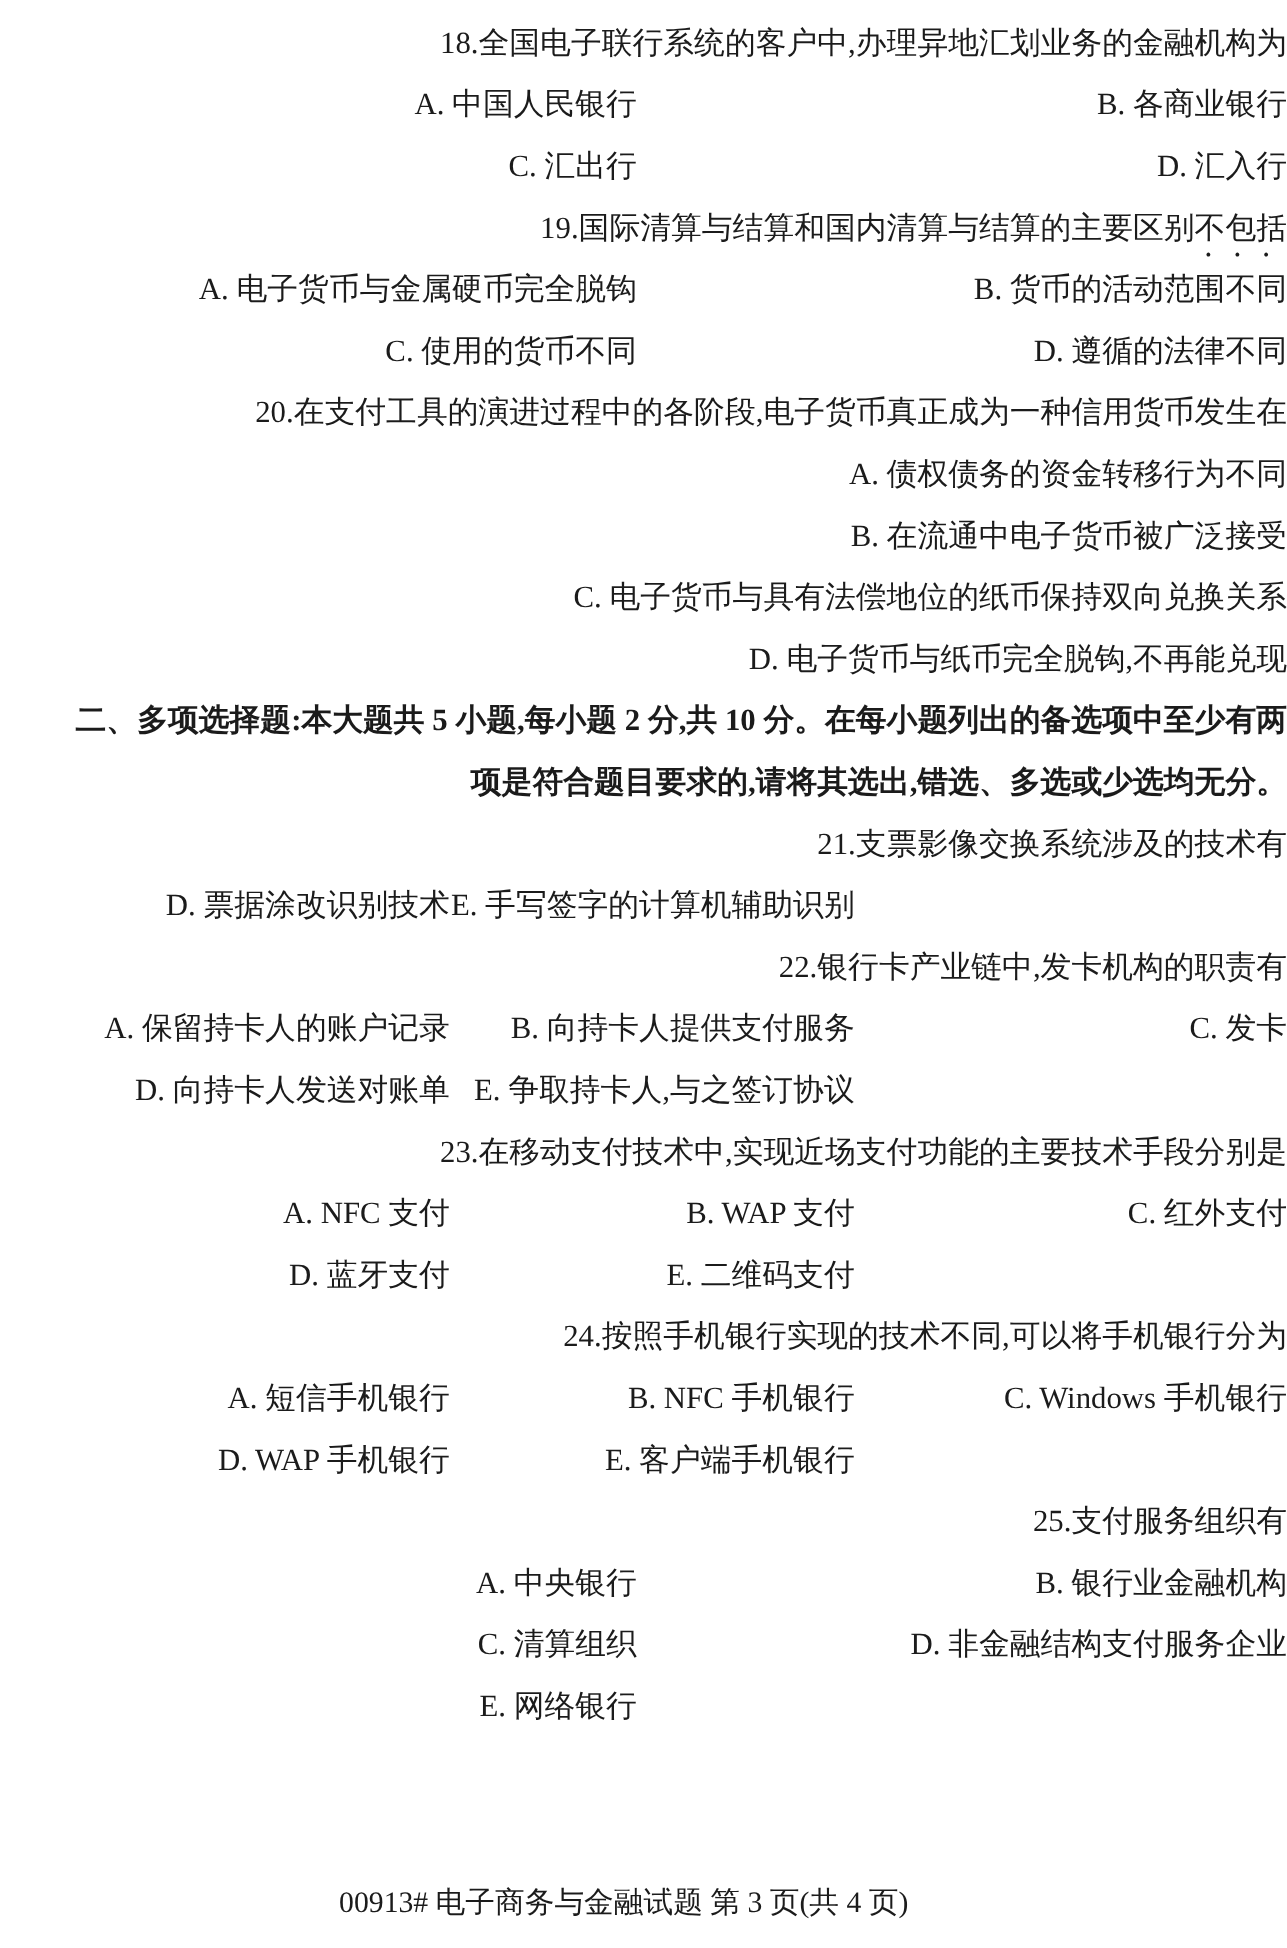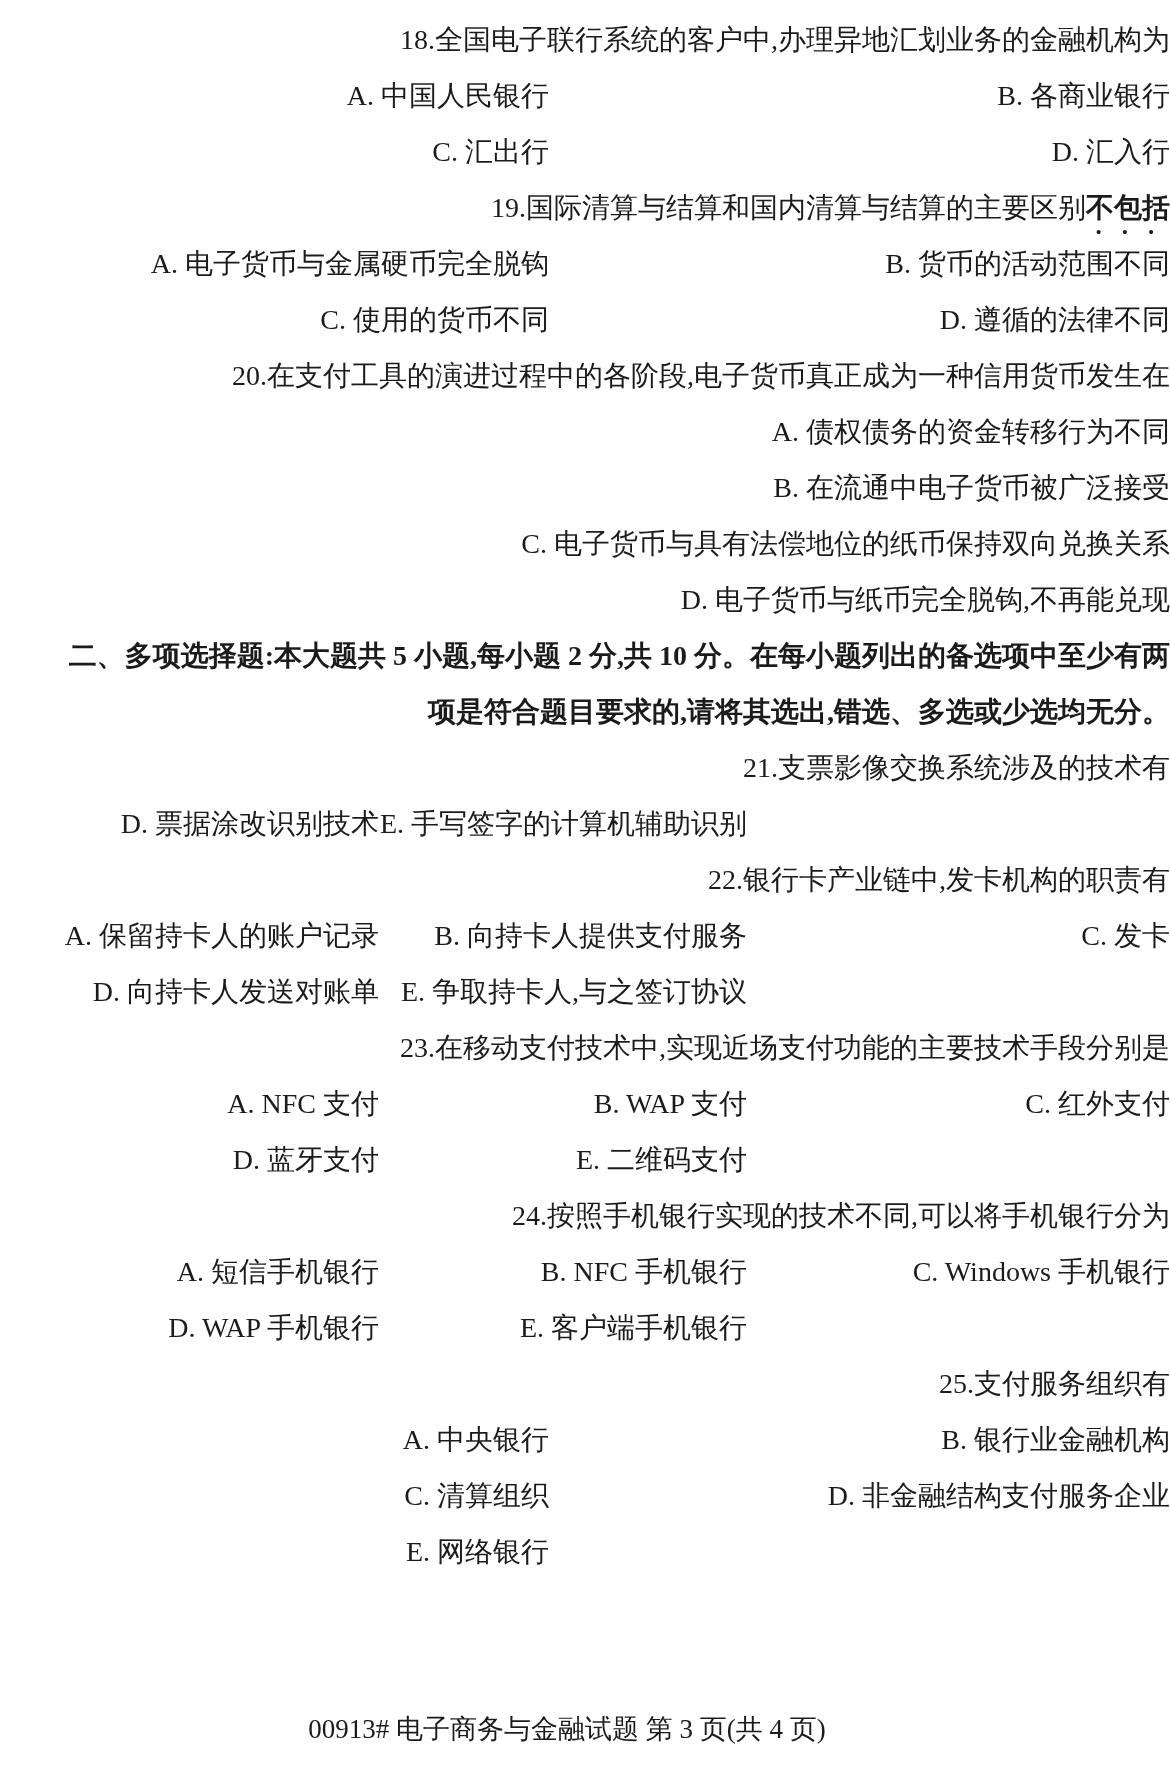--- a/index.html
+++ b/index.html
@@ -28,31 +28,31 @@
     white-space: nowrap;
     text-align: right;
   }
   .stem-line .qnum {
     display: inline-block;
     margin-left: 20px;
     min-width: 42px;
   }
   .stem-line .stem { display: inline; }
   .opt-row {
-    margin-left: 26px;
+    margin-left: 56px;
     display: grid;
   }
   .cols-3 { grid-template-columns: 353px 368px 1fr; }
   .cols-2 { grid-template-columns: 523px 1fr; }
   .cols-1 { grid-template-columns: 1fr; }
   .opt { display: block; white-space: nowrap; }
   .section-line { font-weight: 700; }
   .section-line.first { padding-left: 20px; }
   .section-line.cont  { padding-left: 36px; }
-  .emph { position: relative; display: inline-block; font-weight: bold; }
+  .emph { position: relative; display: inline-block; }
   .emph::after {
     content: "•••";
     position: absolute;
     left: 10px;
     top: 33px;
     font-size: 15px;
     letter-spacing: 21px;
     line-height: 1;
     color: #1b1b1b;
   }

